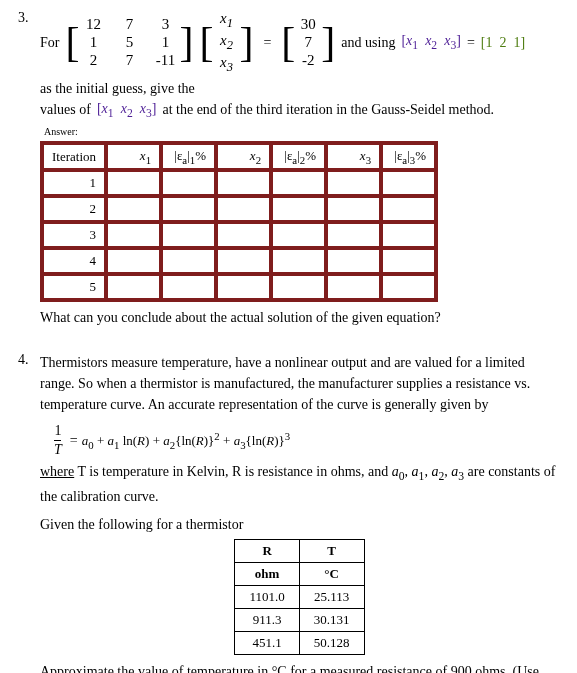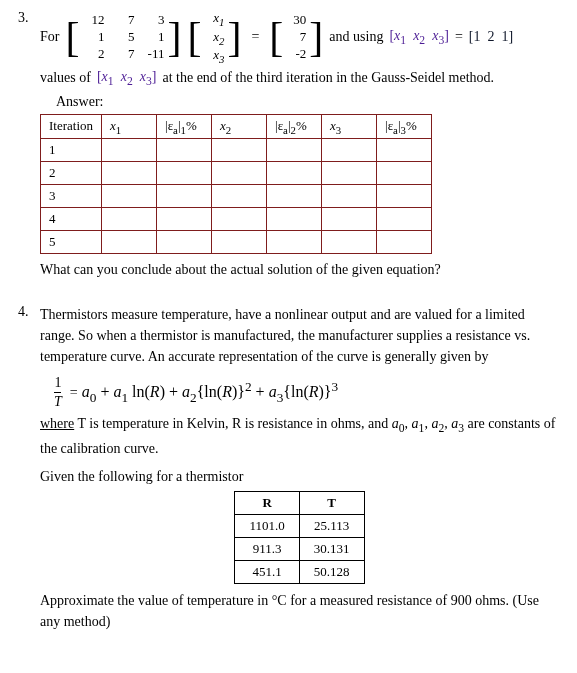--- a/index.html
+++ b/index.html
@@ -26,40 +26,40 @@
     .matrix-row {
       display: flex;
       align-items: center;
       gap: 6px;
       flex-wrap: wrap;
       font-size: 14px;
       margin-bottom: 4px;
     }
     .matrix-inner {
       display: grid;
-      text-align: right;
-      gap: 1px 8px;
-      font-size: 13px;
+      text-align: center;
+      gap: 1px 14px;
+      font-size: 15px;
       padding: 0 3px;
     }
     .matrix-3col { grid-template-columns: repeat(3, 22px); }
     .matrix-1col { grid-template-columns: 20px; }
     .eq-sign { font-size: 14px; margin: 0 4px; }
     .red-text { color: #4c1d95; }
-    .blue-text { color: #0f172a; }
-    .answer-label { font-size: 14px; margin: 6px 16px 4px; }
+    .blue-text { color: #4d7c0f; }
+    .answer-label { font-size: 10px; margin: 6px 4px 4px; }
     table.gauss-table {
       border-collapse: collapse;
       font-size: 13px;
       margin-bottom: 8px;
     }
     table.gauss-table th, table.gauss-table td {
-      border: 1px solid #7f1d1d;
+      border: 4px solid #7f1d1d;
       padding: 3px 8px;
-      text-align: left;
+      text-align: right;
       min-width: 55px;
       height: 22px;
     }
     table.gauss-table th {
       background: #fff;
       font-weight: normal;
     }
     .conclude-text {
       font-size: 14px;
       margin: 8px 0 16px;
@@ -77,21 +77,21 @@
     }
     .fraction {
       display: inline-flex;
       flex-direction: column;
       align-items: center;
       margin: 0 4px;
       font-size: 14px;
     }
     .fraction .numer { border-bottom: 1px solid #000; padding-bottom: 1px; text-align: center; }
     .fraction .denom { text-align: center; padding-top: 1px; }
-    .formula-rhs { font-size: 16px; }
+    .formula-rhs { font-size: 13px; }
     .where-line { font-size: 14px; margin-bottom: 6px; }
     .underline-where { text-decoration: underline; }
     .rt-table {
       border-collapse: collapse;
       font-size: 13px;
       margin: 6px auto;
     }
     .rt-table th, .rt-table td {
       border: 1px solid #000;
       padding: 3px 14px;
@@ -162,20 +162,21 @@
           <span>7</span>
           <span>-2</span>
         </div>
         <span class="bracket-right">]</span>
       </span>
 
       <span>and using</span>
       <span class="red-text">[<span class="italic">x</span><sub>1</sub>&nbsp;&nbsp;<span class="italic">x</span><sub>2</sub>&nbsp;&nbsp;<span class="italic">x</span><sub>3</sub>]</span>
       <span>=</span>
       <span class="blue-text">[1&nbsp;&nbsp;2&nbsp;&nbsp;1]</span>
+      <span>as the initial guess, give the</span>
     </div>
     <div class="matrix-row" style="margin-top:2px;">
       <span>values of</span>
       <span class="red-text">[<span class="italic">x</span><sub>1</sub>&nbsp;&nbsp;<span class="italic">x</span><sub>2</sub>&nbsp;&nbsp;<span class="italic">x</span><sub>3</sub>]</span>
       <span>at the end of the third iteration in the Gauss-Seidel method.</span>
     </div>
 
     <div class="answer-label">Answer:</div>
 
     <table class="gauss-table">
@@ -264,20 +265,24 @@
     </div>
     <div class="where-line">the calibration curve.</div>
     <div class="where-line" style="margin-top:12px;">Given the following for a thermistor</div>
 
     <table class="rt-table">
       <thead>
         <tr>
           <th>R</th>
           <th>T</th>
         </tr>
+        <tr>
+          <th>ohm</th>
+          <th>°C</th>
+        </tr>
       </thead>
       <tbody>
         <tr>
           <td>1101.0</td>
           <td>25.113</td>
         </tr>
         <tr>
           <td>911.3</td>
           <td>30.131</td>
         </tr>

